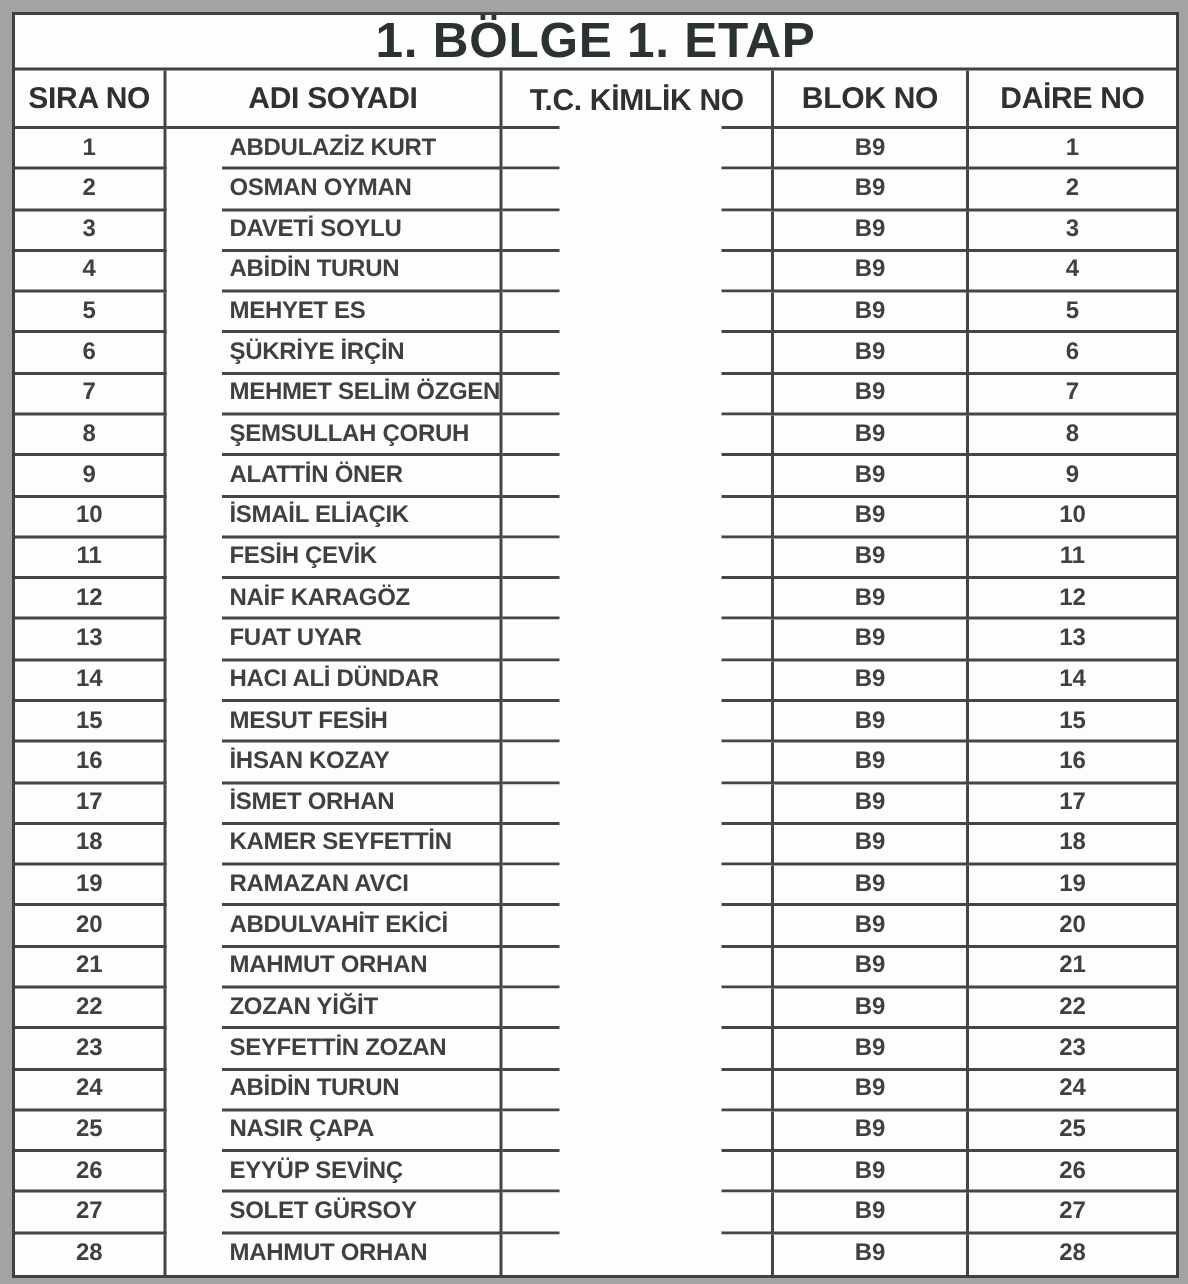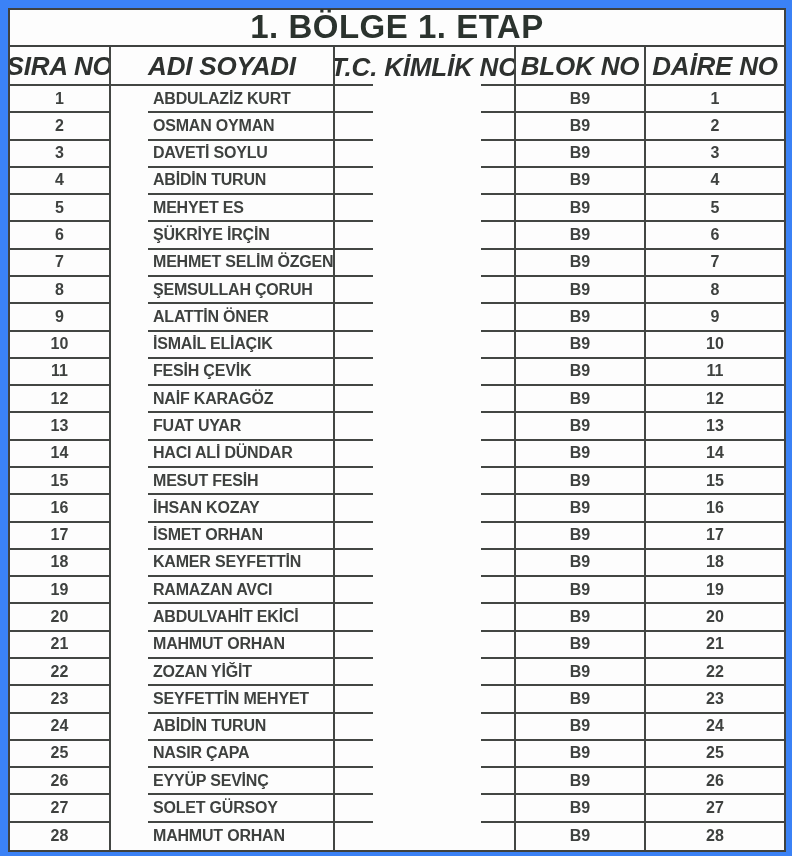--- a/index.html
+++ b/index.html
@@ -5,21 +5,21 @@
   * { box-sizing: border-box; margin: 0; padding: 0; }
   html, body {
     width: 792px; height: 856px;
     background: #ffffff;
     font-family: "Liberation Sans", "DejaVu Sans", sans-serif;
     overflow: hidden;
   }
   .page {
     position: relative;
     width: 792px; height: 856px;
-    background: #3b82f6;
+    background: #a3a3a3;
   }
   .table {
     position: absolute;
     left: 8px; top: 8px;
     width: 778px; height: 844px;
     border: 2.5px solid #3f4240;
     background: #fdfdfd;
     display: flex;
     flex-direction: column;
   }
@@ -60,25 +60,24 @@
   }
   .cell.col-last { border-right: none; }
   .cell.row-last { border-bottom: none; }
   .cell.name {
     justify-content: flex-start;
     padding-left: 5px;
     letter-spacing: -0.2px;
     margin-left: 37px;
   }
   .cell.head {
-    font-size: 26px;
+    font-size: 20px;
     font-weight: 700;
     color: #2e312f;
     letter-spacing: -0.2px;
-    font-style: italic;
   }
   
   .cell.tc-broken { border-bottom: none; }
   .cell.tc-broken::before,
   .cell.tc-broken::after {
     content: "";
     position: absolute;
     bottom: 0;
     height: 2px;
     background: #434643;
@@ -209,21 +208,21 @@
         <div class="cell name">MAHMUT ORHAN</div>
         <div class="cell tc-broken"></div>
         <div class="cell ">B9</div>
         <div class="cell col-last">21</div>
         <div class="cell ">22</div>
         <div class="cell name">ZOZAN YİĞİT</div>
         <div class="cell tc-broken"></div>
         <div class="cell ">B9</div>
         <div class="cell col-last">22</div>
         <div class="cell ">23</div>
-        <div class="cell name">SEYFETTİN MEHYET</div>
+        <div class="cell name">SEYFETTİN ZOZAN</div>
         <div class="cell tc-broken"></div>
         <div class="cell ">B9</div>
         <div class="cell col-last">23</div>
         <div class="cell ">24</div>
         <div class="cell name">ABİDİN TURUN</div>
         <div class="cell tc-broken"></div>
         <div class="cell ">B9</div>
         <div class="cell col-last">24</div>
         <div class="cell ">25</div>
         <div class="cell name">NASIR ÇAPA</div>

